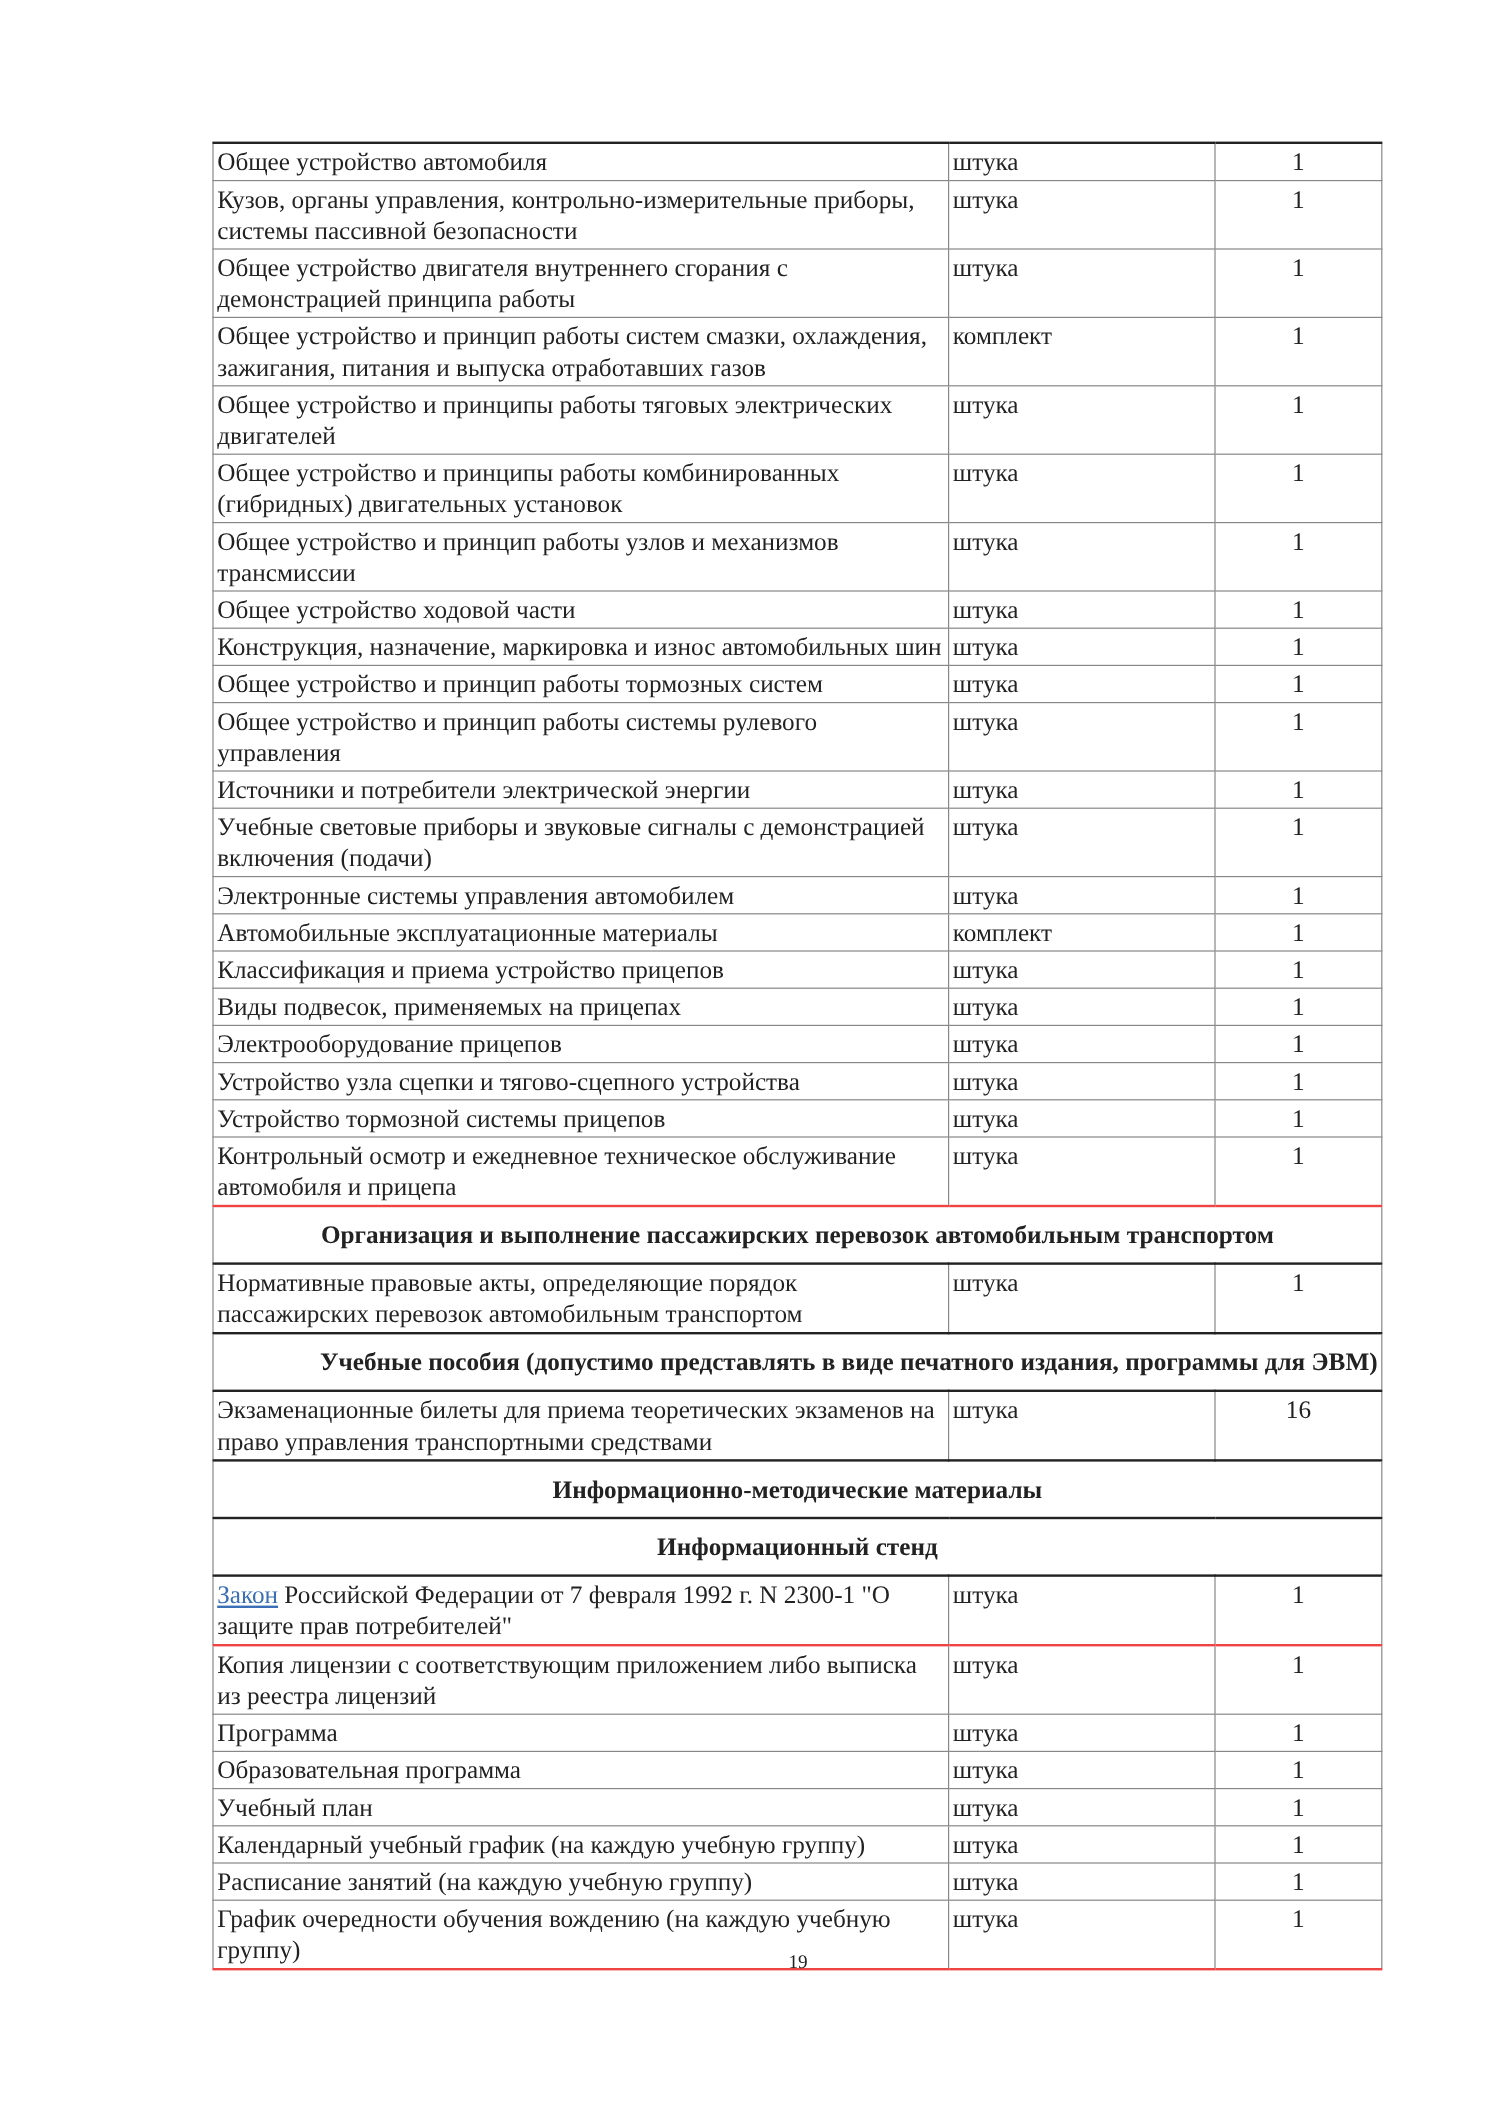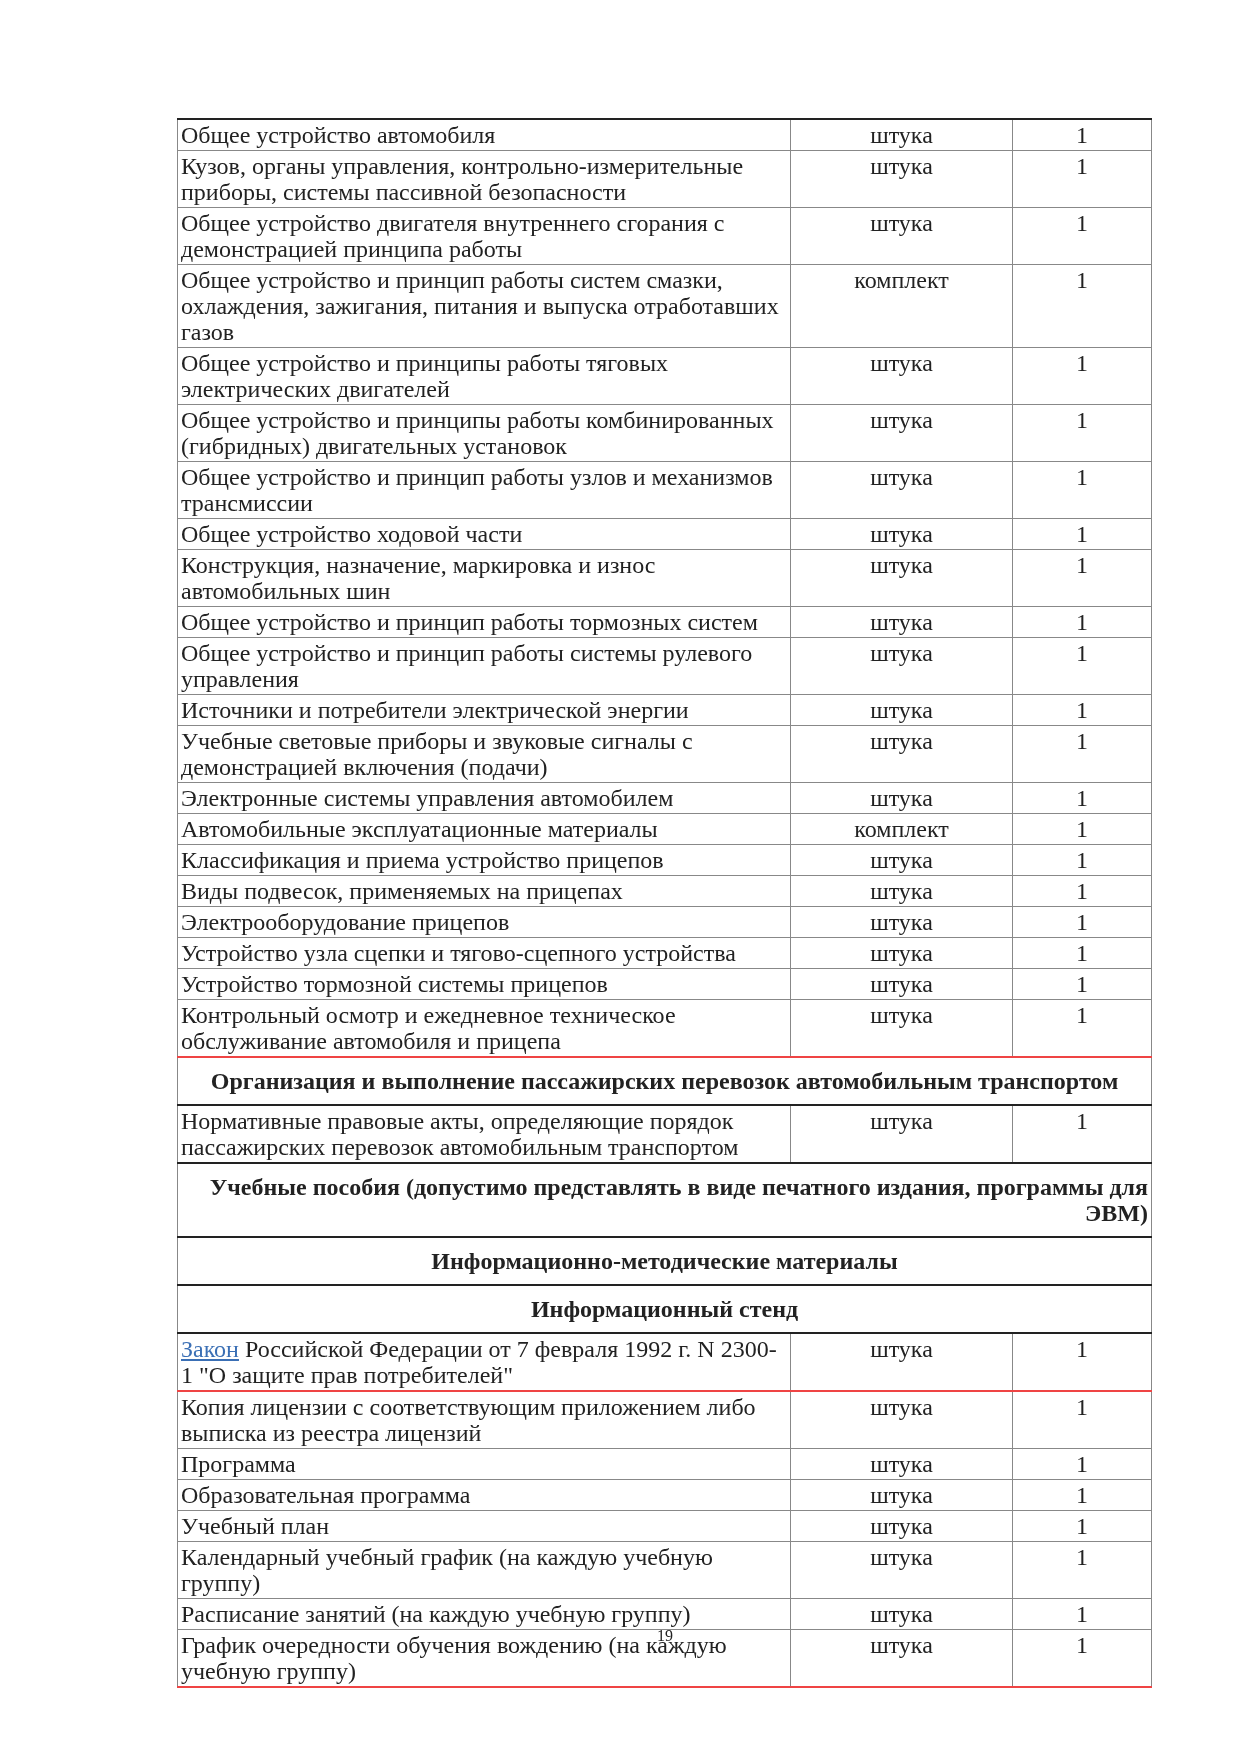--- a/index.html
+++ b/index.html
@@ -1,24 +1,24 @@
 <!DOCTYPE html>
 <html><head>
 <meta charset="utf-8">
 <style>
   html, body { margin: 0; padding: 0; background: #ffffff; }
   body { width: 1240px; height: 1755px; position: relative; overflow: hidden;
          font-family: "Liberation Serif", "DejaVu Serif", serif; color: #222; }
   .page-table { position: absolute; left: 177px; top: 118px; width: 975px;
-                border-collapse: collapse; table-layout: fixed; font-size: 24px; line-height: 26px; }
+                border-collapse: collapse; table-layout: fixed; font-size: 21px; line-height: 26px; }
   .page-table td { border: 1.5px solid #888; padding: 2px 3px 2px 3px; vertical-align: top; }
   .page-table tr:first-child td { border-top: 2px solid #222; }
   .page-table tr:last-child td { border-bottom: 2px solid #ef4444; }
   .col-name { width: 613px; text-align: left; }
-  .col-unit { width: 222px; text-align: center; }
+  .col-unit { width: 222px; }
   .col-qty { text-align: center; }
   .section td { font-weight: bold; text-align: center; border-top: 2px solid #222; border-bottom: 2px solid #222; padding: 10px 3px; }
   .section.sec-left td { text-align: right; }
   .section + tr td { border-top: 2px solid #222; }
   a.law-link { color: #3a6fb5; text-decoration: underline; }
   .page-number { position: absolute; top: 1627px; left: 0; width: 1240px; text-align: center;
                  font-size: 16px; color: #222; }
   .page-number span { position: relative; left: 45px; margin-top: 23px; }
 </style>
 </head>
@@ -142,20 +142,25 @@
       <td colspan="3">Организация и выполнение пассажирских перевозок автомобильным транспортом</td>
     </tr>
     <tr>
       <td class="col-name">Нормативные правовые акты, определяющие порядок пассажирских перевозок автомобильным транспортом</td>
       <td class="col-unit">штука</td>
       <td class="col-qty">1</td>
     </tr>
     <tr class="section sec-left">
       <td colspan="3">Учебные пособия (допустимо представлять в виде печатного издания, программы для ЭВМ)</td>
     </tr>
+    <tr>
+      <td class="col-name">Экзаменационные билеты для приема теоретических экзаменов на право управления транспортными средствами</td>
+      <td class="col-unit">штука</td>
+      <td class="col-qty">16</td>
+    </tr>
     <tr class="section">
       <td colspan="3">Информационно-методические материалы</td>
     </tr>
     <tr class="section">
       <td colspan="3">Информационный стенд</td>
     </tr>
     <tr>
       <td class="col-name"><a class="law-link" href="#">Закон</a><span> Российской Федерации от 7 февраля 1992 г. N 2300-1 "О защите прав потребителей"</span></td>
       <td class="col-unit">штука</td>
       <td class="col-qty">1</td>

